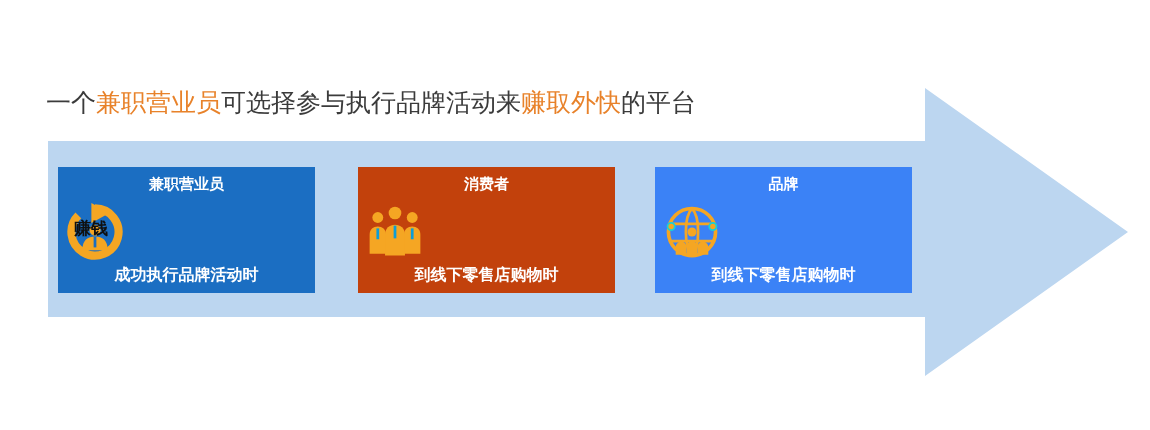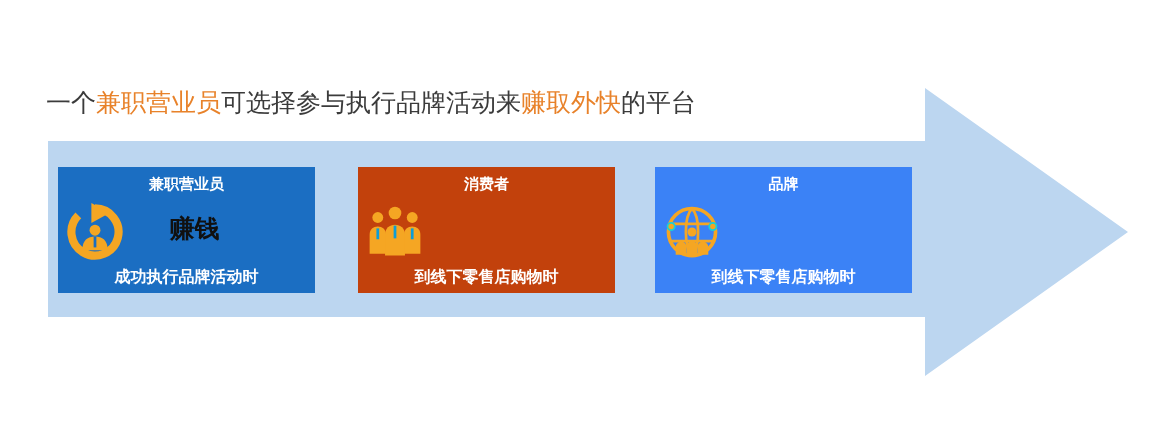--- a/index.html
+++ b/index.html
@@ -65,36 +65,36 @@
     color: #ffffff;
     font-size: 15px;
     line-height: 20px;
     font-weight: bold;
   }
   .card-value {
     position: absolute;
     top: 47px;
     left: 16px;
     right: 0;
-    text-align: center;
     color: #101010;
-    font-size: 25px;
+    font-size: 17px;
     line-height: 30px;
     font-weight: bold;
   }
   .card-footer {
     position: absolute;
     bottom: 6px;
     left: 0;
     right: 0;
     text-align: center;
     color: #ffffff;
     font-size: 16px;
     line-height: 21px;
     font-weight: bold;
+    font-family: Liberation Mono, monospace;
   }
   .card-icon {
     position: absolute;
     left: 8px;
     top: 36px;
     width: 58px;
     height: 58px;
   }
   .card-icon svg { display: block; width: 100%; height: 100%; }
 </style>

